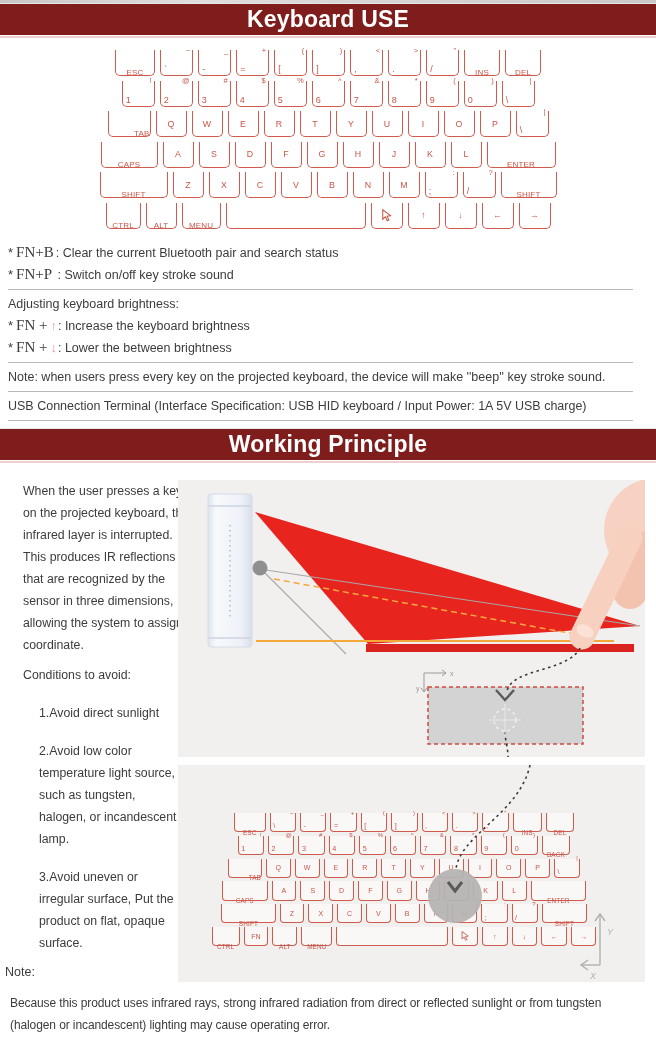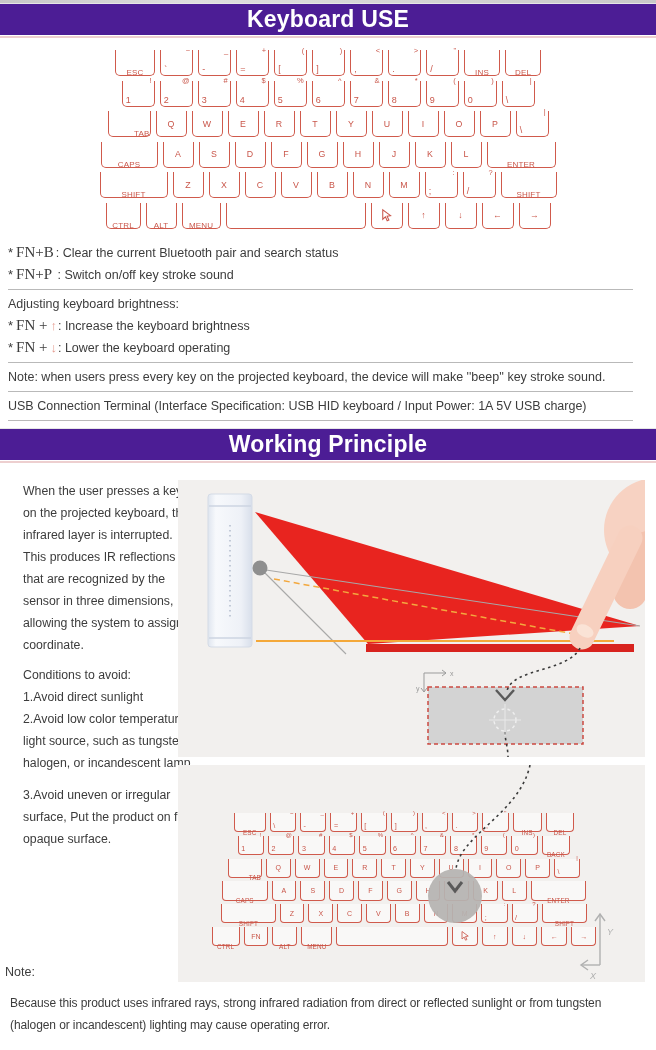--- a/index.html
+++ b/index.html
@@ -1,19 +1,19 @@
 <!DOCTYPE html>
 <html><head>
 <meta charset="utf-8">
 <style>
   html,body{margin:0;padding:0;}
   body{width:656px;height:1050px;overflow:hidden;background:#fff;
        font-family:"Liberation Sans",sans-serif;color:#3c3c3c;}
   .top-strip{height:3px;background:linear-gradient(90deg,#c7c7c7,#dedede 30%,#c9c9c9);}
-  .banner{height:31px;background:#4c1d95;border-top:1px solid #e6e6e6;border-bottom:1px solid #fff;
+  .banner{height:31px;background:#7f1d1d;border-top:1px solid #e6e6e6;border-bottom:1px solid #fff;
           text-align:center;}
   .banner-title{display:inline-block;line-height:31px;color:#fff;font-weight:bold;font-size:23px;
                 letter-spacing:.2px;transform:scaleY(1.04);}
   .banner-underline{height:2px;background:#dfa8a7;opacity:.55;}
 
   
   .kb{font-size:10px;padding:12px 0 6px;}
   .kb-small{font-size:8px;padding:0;}
   .kb-row{display:flex;justify-content:center;gap:.5em;margin-bottom:.45em;}
   .key{position:relative;box-sizing:border-box;height:2.6em;flex:0 0 auto;
@@ -37,21 +37,21 @@
   .u-star{font-size:13px;margin-right:3px;}
   .u-serif{font-family:"Liberation Serif",serif;font-size:15px;margin:0 2px 0 0;}
   .u-arrow{color:#e59a8e;font-size:13px;margin:0 1px;}
   .divider{border-top:1px solid #b9b9b9;margin:4px 0 7px;}
 
   
   .wp{position:relative;height:519px;}
   .wp-left{position:absolute;left:15px;top:17px;width:172px;padding-left:8px;font-size:12.3px;line-height:22px;}
   .wp-para{margin:0 0 8px;}
   .wp-cond-title{margin:0;}
-  .wp-item{margin:0;}
+  .wp-item{margin:16px;}
   .wp-item:nth-child(3){margin-top:10px;}
   .panel{position:absolute;left:178px;width:467px;background:#f2f0ee;overflow:hidden;}
   .panel1{top:17px;height:277px;}
   .panel2{top:302px;height:217px;}
   .panel2 .kb{position:absolute;left:26px;top:48px;width:400px;z-index:1;}
   .overlay-svg{position:absolute;left:0;top:0;z-index:5;pointer-events:none;}
   .touch-circle{position:absolute;left:250px;top:104px;width:54px;height:54px;border-radius:50%;
                 background:#b6b4b2;opacity:.93;z-index:4;display:flex;justify-content:center;
                 align-items:flex-start;padding-top:10px;box-sizing:border-box;}
   .note-label{position:absolute;left:5px;top:502px;font-size:12.5px;}
@@ -303,21 +303,21 @@
         </div>
       </div>
     </div>
 
   <div class="usage" id="usage">
       <div class="u-line u-bullet"><span class="u-star">*</span><span class="u-serif">FN+B</span><span class="u-rest">: Clear the current Bluetooth pair and search status</span></div>
       <div class="u-line u-bullet"><span class="u-star">*</span><span class="u-serif">FN+P</span><span class="u-rest"> : Switch on/off key stroke sound</span></div>
       <div class="divider"></div>
       <div class="u-line u-plain">Adjusting keyboard brightness:</div>
       <div class="u-line u-bullet_arrow"><span class="u-star">*</span><span class="u-serif">FN +</span><span class="u-arrow">↑</span><span class="u-rest">: Increase the keyboard brightness</span></div>
-      <div class="u-line u-bullet_arrow"><span class="u-star">*</span><span class="u-serif">FN +</span><span class="u-arrow">↓</span><span class="u-rest">: Lower the keyboard operating</span></div>
+      <div class="u-line u-bullet_arrow"><span class="u-star">*</span><span class="u-serif">FN +</span><span class="u-arrow">↓</span><span class="u-rest">: Lower the between brightness</span></div>
       <div class="divider"></div>
       <div class="u-line u-note">Note: when users press every key on the projected keyboard, the device will make ''beep'' key stroke sound.</div>
       <div class="divider"></div>
       <div class="u-line u-note">USB Connection Terminal (Interface Specification: USB HID keyboard / Input Power: 1A 5V USB charge)</div>
       <div class="divider"></div>
     </div>
 
   <div class="banner">
     <span class="banner-title">Working Principle</span>
   </div>

